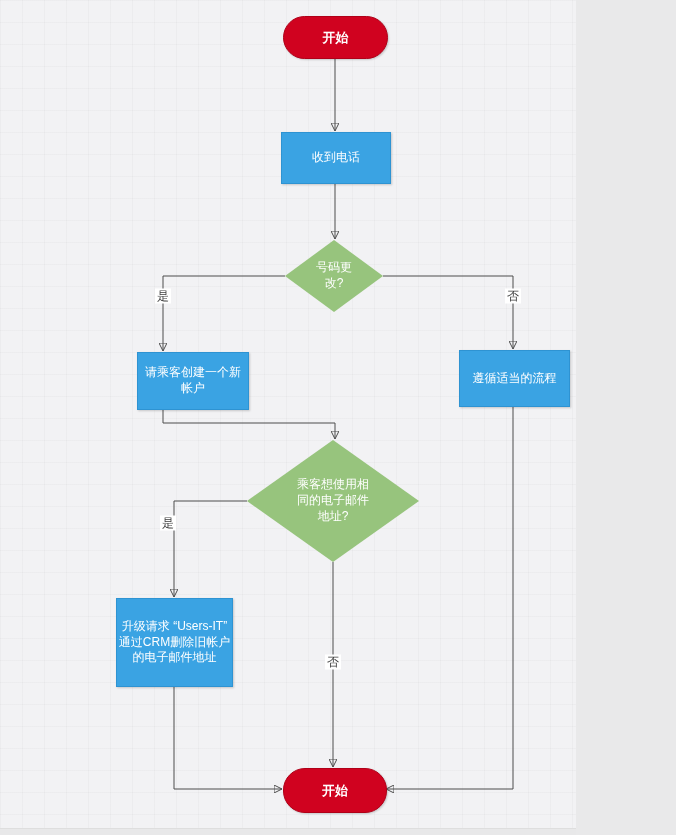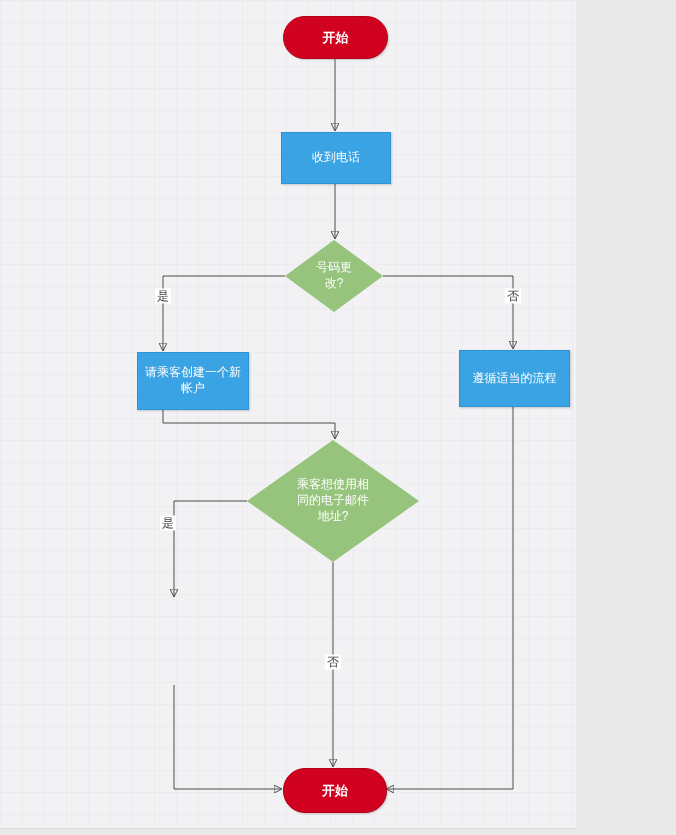--- a/index.html
+++ b/index.html
@@ -92,20 +92,23 @@
   </div>
 
   <div class="node decision" style="left:247px;top:440px;width:172px;height:122px;">
     <span style="width:76px;">乘客想使用相同的电子邮件地址?</span>
   </div>
 
   <div class="node process" style="left:459px;top:350px;width:109px;height:55px;">
     <span>遵循适当的流程</span>
   </div>
 
+  <div class="node process" style="left:116px;top:598px;width:115px;height:87px;">
+    <span style="width:128px;">升级请求 “Users-IT” 通过CRM删除旧帐户的电子邮件地址</span>
+  </div>
 
   <div class="node terminal" style="left:283px;top:768px;width:102px;height:43px;">
     <span>开始</span>
   </div>
 
   <span class="edge-label" style="left:163px;top:296px;">是</span>
 
   <span class="edge-label" style="left:513px;top:296px;">否</span>
 
   <span class="edge-label" style="left:168px;top:523px;">是</span>

